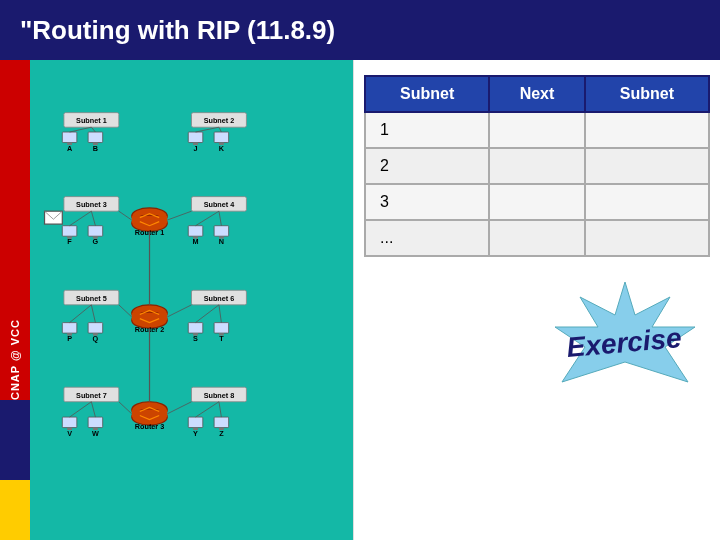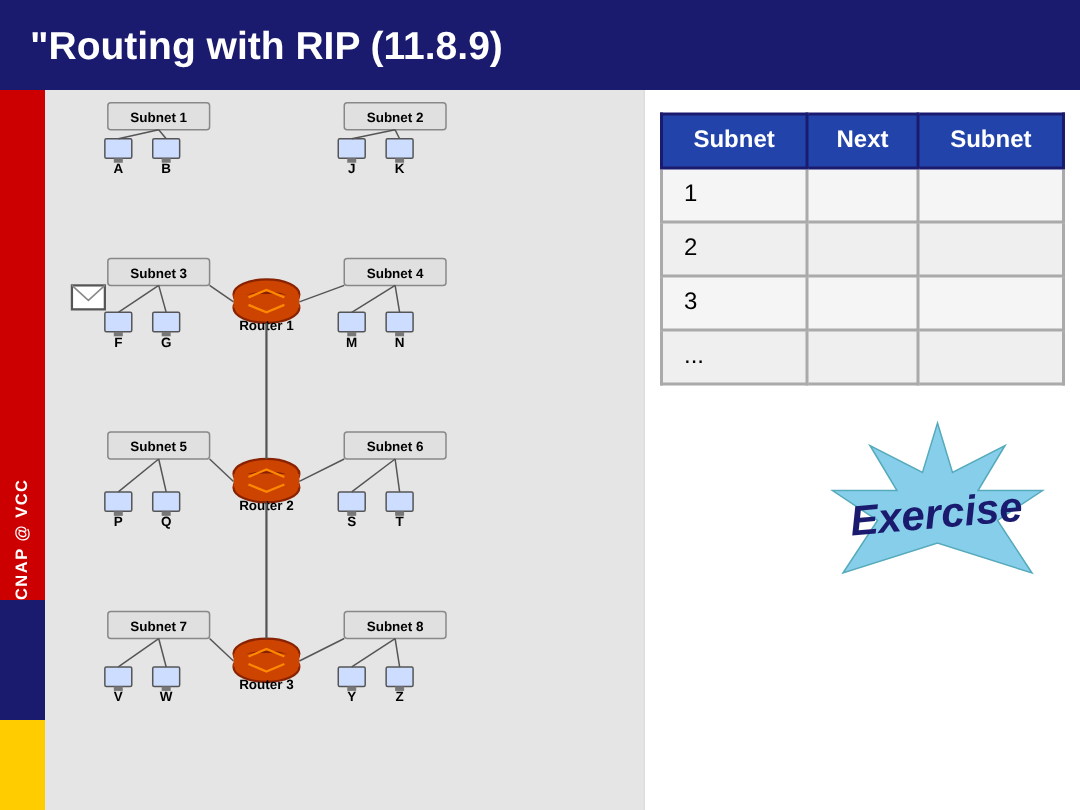--- a/index.html
+++ b/index.html
@@ -65,22 +65,22 @@
       writing-mode: vertical-rl;
       transform: rotate(180deg);
       color: #fff;
       font-size: 11px;
       font-weight: bold;
       letter-spacing: 1px;
     }
 
     
     .diagram-area {
-      width: 400px;
-      background: #e5e5e5;
+      width: 324px;
+      background: #14b8a6;
       position: relative;
       border-right: 1px solid #ddd;
       overflow: hidden;
     }
 
     
     .table-area {
       flex: 1;
       padding: 10px;
       display: flex;

